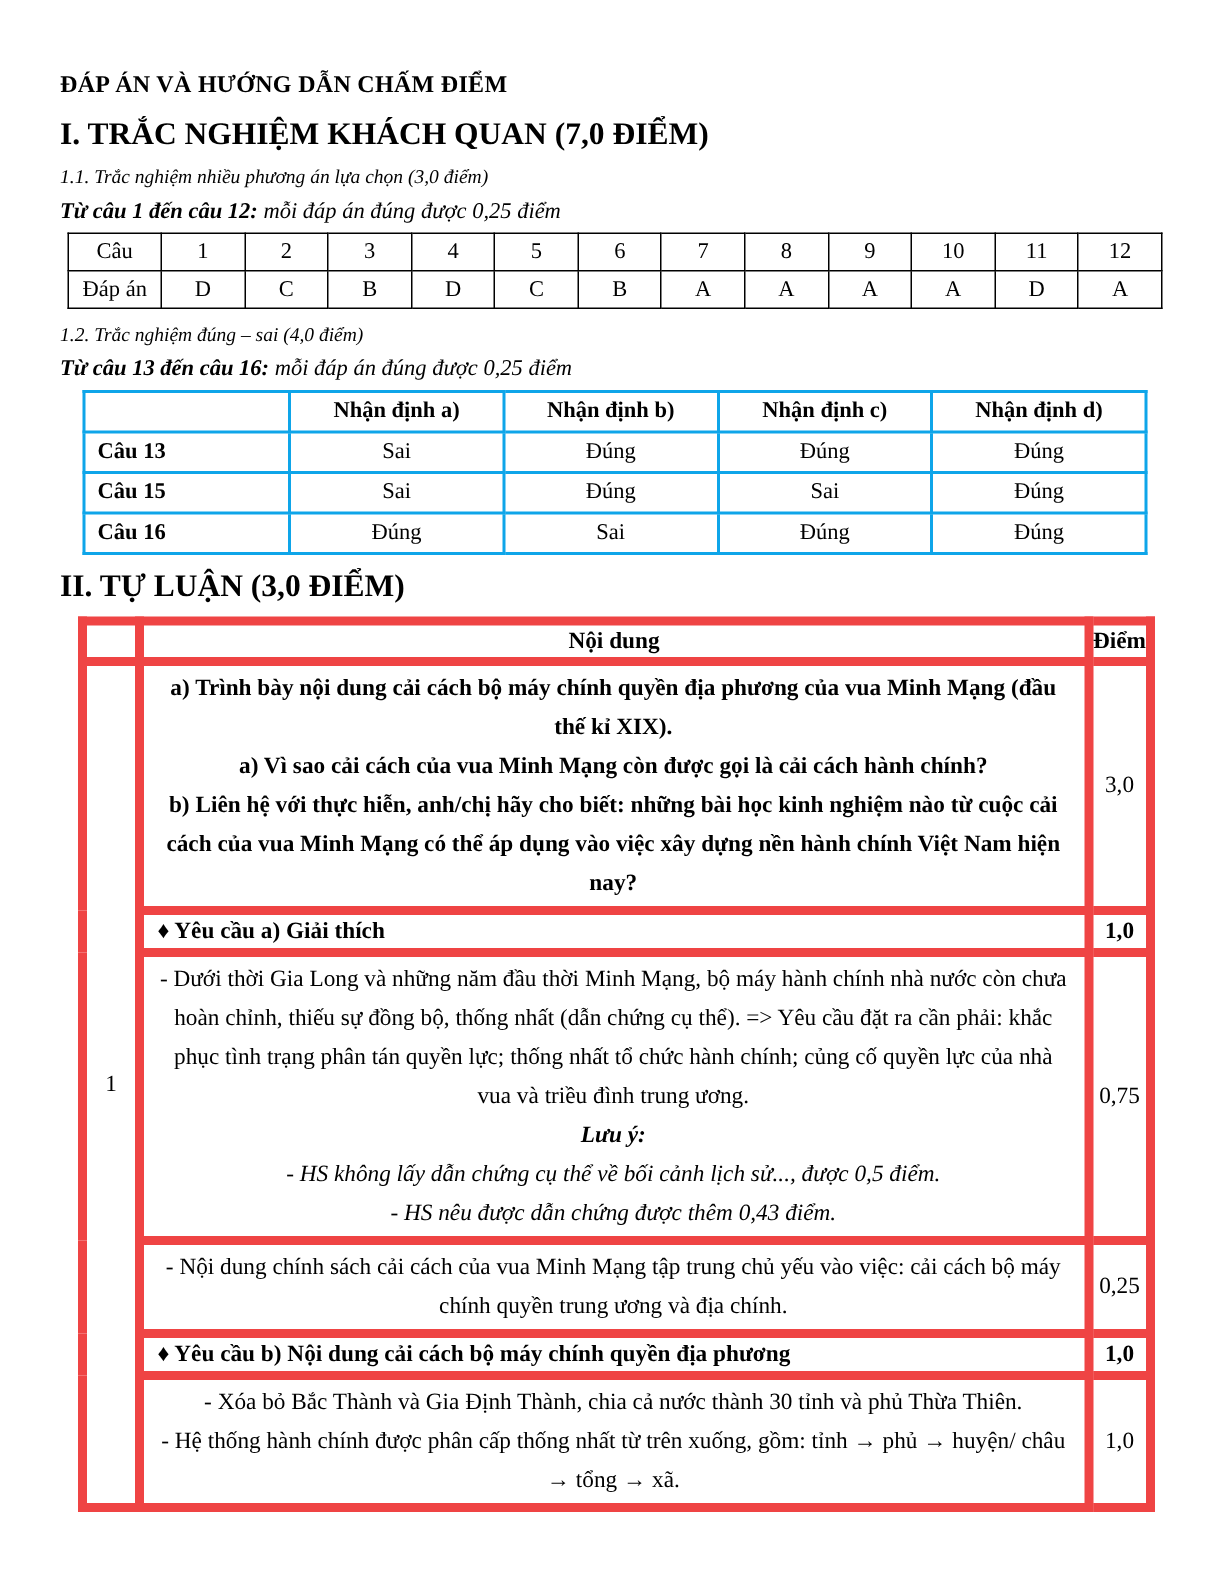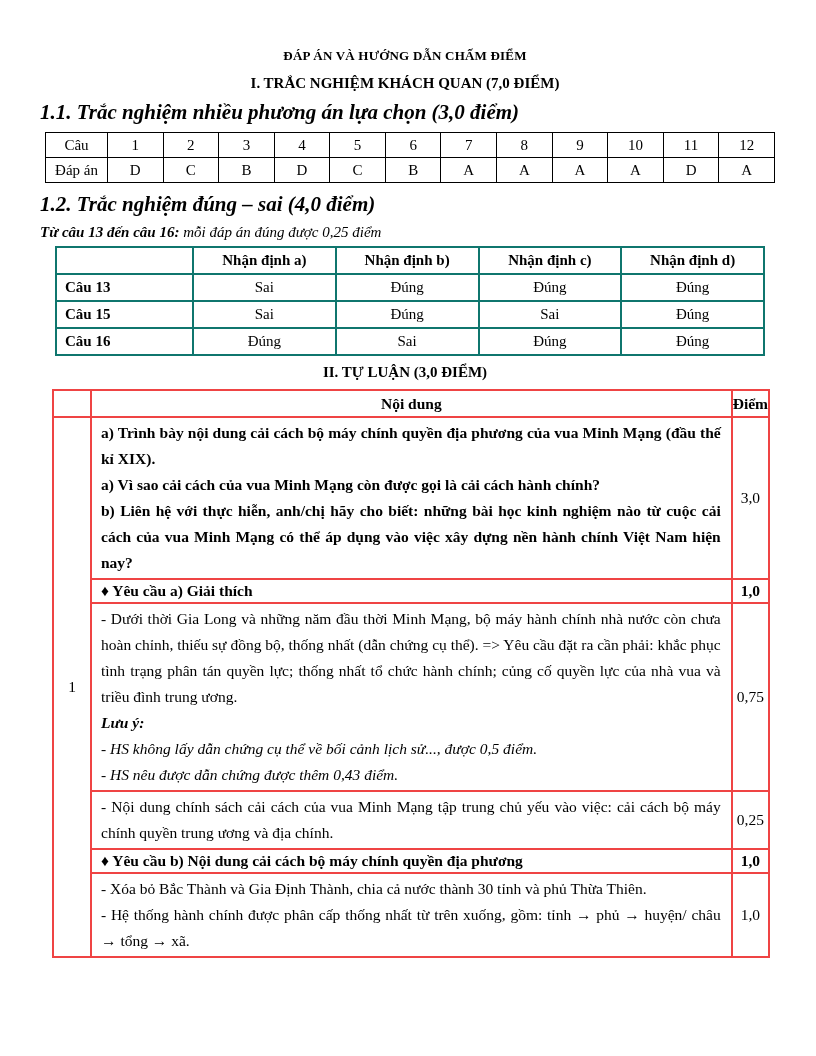--- a/index.html
+++ b/index.html
@@ -7,68 +7,71 @@
   body {
     width: 816px; height: 1056px;
     font-family: "Liberation Serif", "DejaVu Serif", serif;
     color: #000;
     position: relative;
     overflow: hidden;
   }
   .page { padding: 48px 46px 0 40px; }
 
   .doc-title {
-    text-align: center; font-weight: bold; font-size: 13px;
+    font-weight: bold; font-size: 16px;
     margin-bottom: 11px; letter-spacing: 0.2px;
   }
-  .h-sec   { font-weight: bold; font-size: 15px; margin-bottom: 8px; text-align: center; }
-  .h-sub   { font-weight: bold; font-style: italic; font-size: 21px; margin-bottom: 7px; }
+  .h-sec   { font-weight: bold; font-size: 21px; margin-bottom: 8px; }
+  .h-sub   { font-weight: normal; font-style: italic; font-size: 13px; margin-bottom: 7px; }
   .note    { font-size: 15px; font-style: italic; margin-bottom: 5px; }
   .note .lead { font-weight: bold; }
 
   table { border-collapse: collapse; }
 
   
   .t1 { width: 730px; margin: 1px 0 9px 5px; table-layout: fixed; }
   .t1 td { border: 1px solid #000; text-align: center; font-size: 15px; height: 25px; }
   .t1 .lbl { width: 62px; margin-top: 12px; }
 
   
   .t2 { width: 710px; margin: 2px 0 8px 15px; table-layout: fixed; }
-  .t2 td { border: 2px solid #0f766e; font-size: 15px; height: 27px; padding: 1px 8px; }
+  .t2 td { border: 2px solid #0ea5e9; font-size: 15px; height: 27px; padding: 1px 8px; }
   .t2 .corner { width: 137px; }
   .t2 .hdr { font-weight: bold; text-align: center; }
   .t2 .rowlbl { font-weight: bold; text-align: left; }
   .t2 .val { text-align: center; border-radius: 10px; }
 
   
   .t3 { width: 718px; margin: 4px 0 0 12px; }
-  .t3 td { border: 2px solid #ef4444; font-size: 15.5px; vertical-align: middle; }
+  .t3 td { border: 6px solid #ef4444; font-size: 15.5px; vertical-align: middle; }
   .t3 .c-no { width: 38px; text-align: center; }
   .t3 .c-score { width: 37px; text-align: center; }
   .t3 .c-content { padding: 2px 10px 2px 9px; }
   .t3 .head td { height: 27px; }
   .t3 .head .c-content { text-align: center; font-weight: bold; padding: 1px; }
   .t3 .head .c-score { font-weight: bold; }
-  .t3 p { line-height: 26px; }
+  .t3 p { line-height: 26px; text-align: center; }
   .just { text-align: justify; }
   .bold { font-weight: bold; }
   .bolditalic { font-weight: bold; font-style: italic; }
   .italic { font-style: italic; }
 </style>
 </head>
 <body>
 
 <div class="page">
 
   <div class="doc-title">ĐÁP ÁN VÀ HƯỚNG DẪN CHẤM ĐIỂM</div>
 
   <div class="h-sec">I. TRẮC NGHIỆM KHÁCH QUAN (7,0 ĐIỂM)</div>
   <div class="h-sub">1.1. Trắc nghiệm nhiều phương án lựa chọn (3,0 điểm)</div>
 
+  <div class="note">
+    <span class="lead">Từ câu 1 đến câu 12:</span><span> mỗi đáp án đúng được 0,25 điểm</span>
+  </div>
 
   <table class="t1">
     <tbody>
         <tr>
       <td class="lbl">Câu</td>
       <td>1</td>
       <td>2</td>
       <td>3</td>
       <td>4</td>
       <td>5</td>

